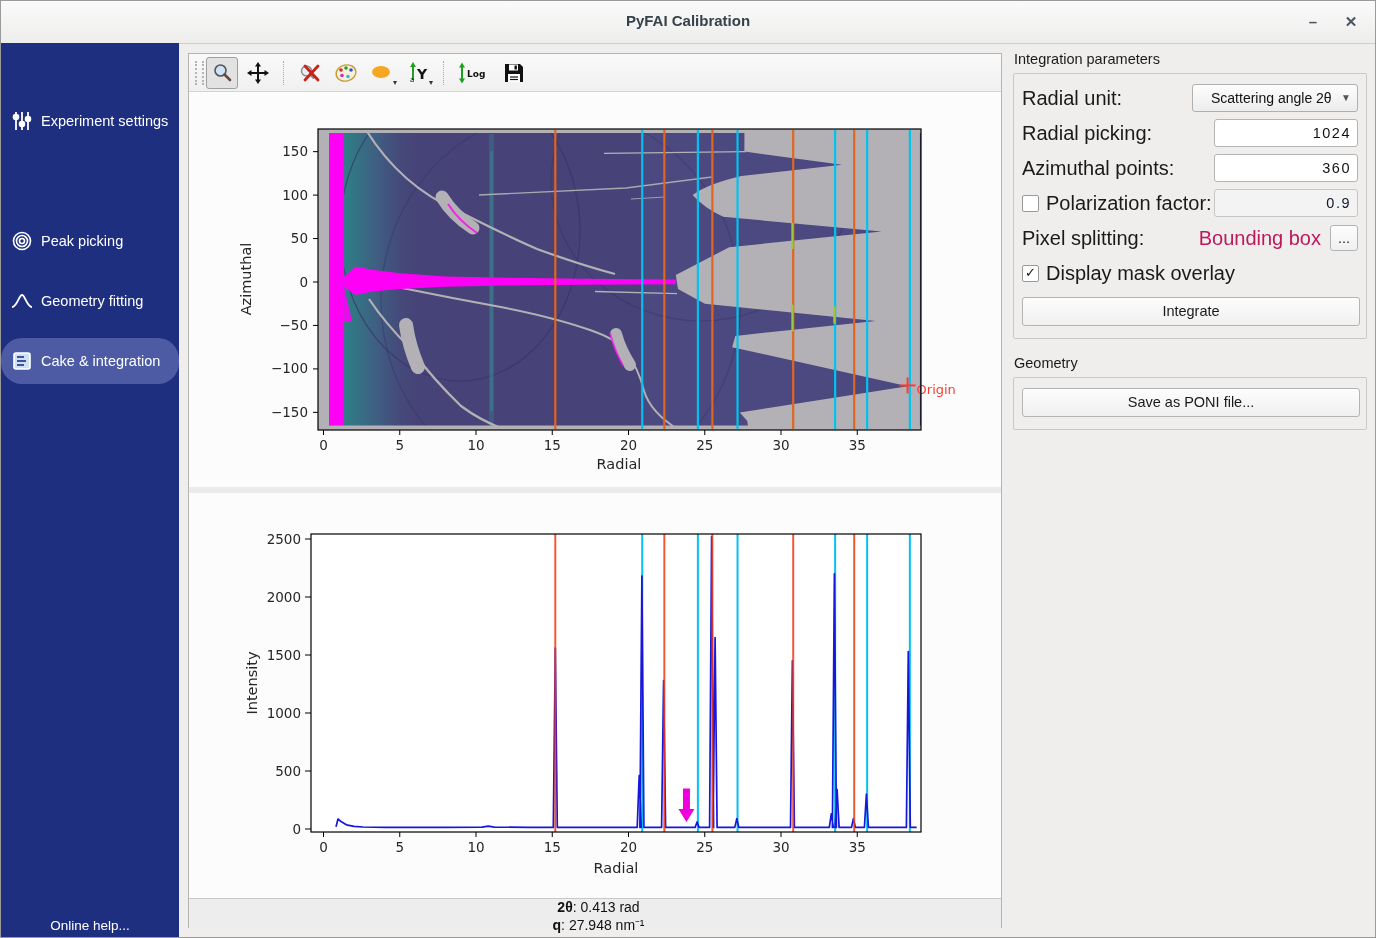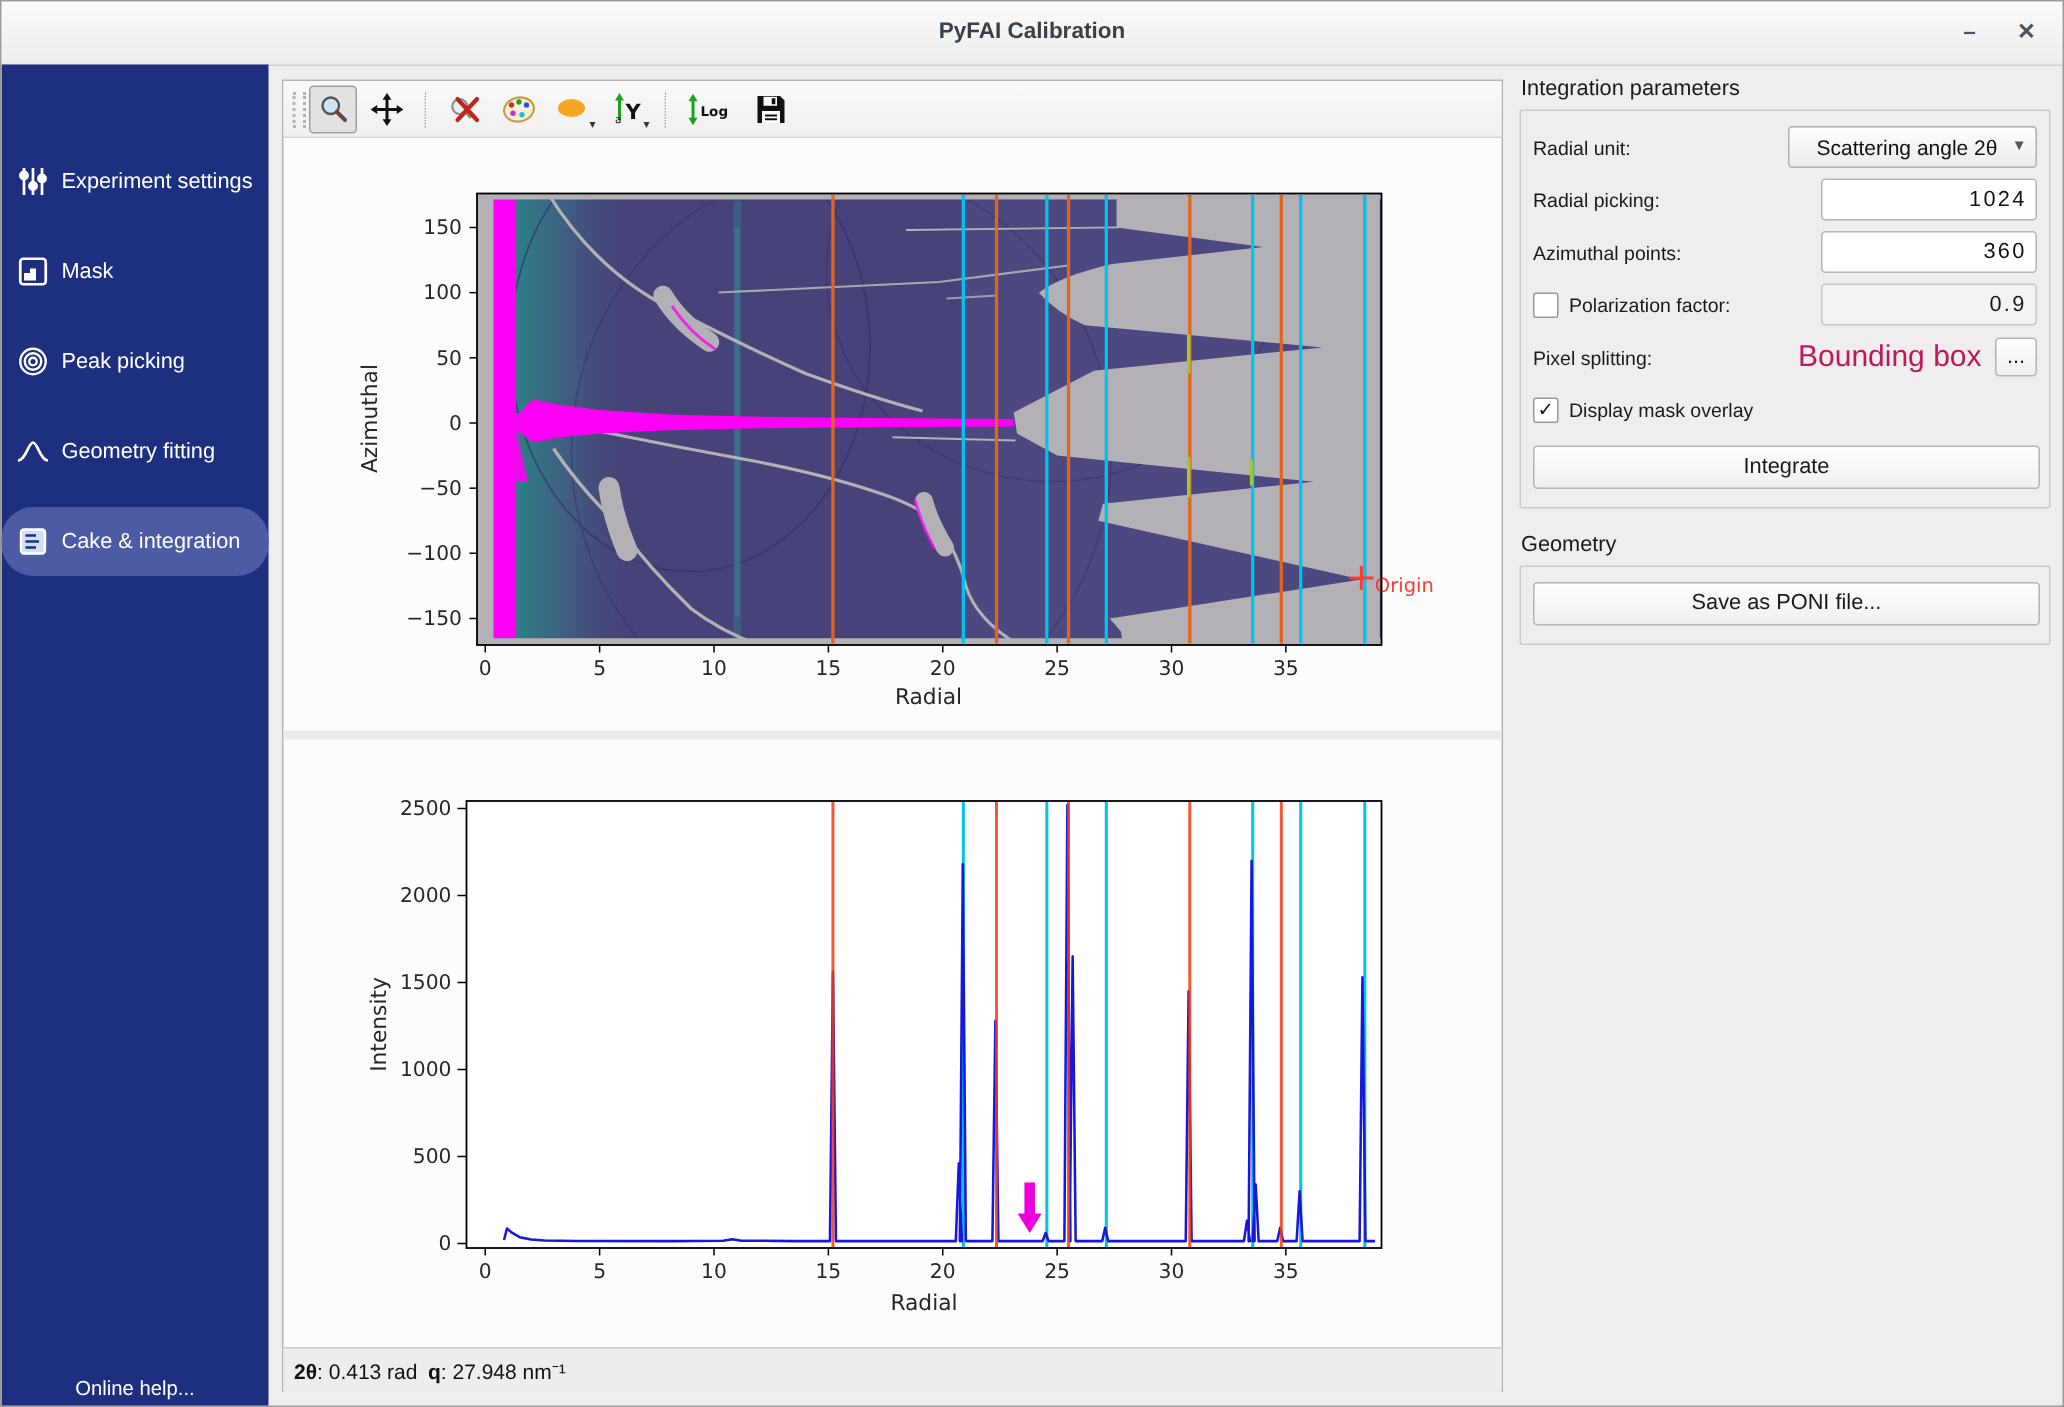--- a/index.html
+++ b/index.html
@@ -30,31 +30,31 @@
            background:linear-gradient(#f9f9f9,#f0f0f0);border-bottom:1px solid #d4d4d4;
            display:flex;align-items:center;}
   .grip{width:5px;height:24px;margin-left:6px;border-left:2px dotted #b3b3b3;border-right:2px dotted #b3b3b3;}
   .tsep{width:1px;height:24px;border-left:1px dotted #ababab;margin:0 7px;}
   .tbtn{width:30px;height:30px;margin:0 2px;border:1px solid transparent;border-radius:3px;
         display:flex;align-items:center;justify-content:center;position:relative;cursor:pointer;}
   .tbtn.checked{background:#e2e2e2;border-color:#9f9f9f;}
   .tbtn .caret{position:absolute;right:0px;bottom:1px;font-size:8px;color:#333;}
   .splitter{position:absolute;left:188px;top:486px;width:812px;height:6px;background:#ebebeb;}
   .statusbar{position:absolute;left:188px;top:897px;width:812px;height:29px;background:#ededed;
-             border-top:1px solid #c9c9c9;display:flex;align-items:center;font-size:14px;color:#111;}
+             border-top:1px solid #c9c9c9;display:flex;align-items:center;font-size:14px;color:#111;flex-direction:column;}
   .statusbar .pair{margin-left:7px;}
   .statusbar b{font-weight:bold;}
   .plot-svg{position:absolute;}
   
   .rpanel{position:absolute;left:1012px;top:50px;width:354px;}
   .gtitle{font-size:14.5px;color:#1a1a1a;margin:0 0 6px 1px;}
   .gbox{border:1px solid #c9c9c9;border-radius:2px;padding:10px 8px 12px 8px;background:transparent;
         margin-bottom:16px;}
   .frow{display:flex;align-items:center;height:28px;margin-bottom:7px;}
-  .frow .lbl{font-size:13px;color:#1a1a1a;flex:1;}
+  .frow .lbl{font-size:20px;color:#1a1a1a;flex:1;}
   .field{width:130px;height:26px;border:1px solid #b4b4b4;border-radius:3px;background:#fff;
          font-size:14.5px;letter-spacing:1.5px;text-align:right;padding:0 6px;line-height:26px;
          font-family:"Liberation Sans",sans-serif;color:#111;}
   .field.disabled{background:#f3f3f3;color:#0f172a;border-color:#c6c6c6;}
   .combo{width:128px;height:26px;border:1px solid #b0b0b0;border-radius:3px;
          background:linear-gradient(#fdfdfd,#ececec);font-size:14px;color:#111;
          padding:0 18px 0 18px;line-height:26px;white-space:nowrap;overflow:hidden;position:relative;cursor:pointer;}
   .combo .caret{position:absolute;right:6px;top:0px;font-size:10px;color:#555;}
   .chk{width:15px;height:15px;border:1px solid #999;border-radius:2px;background:#fff;flex:none;
        margin-right:7px;font-size:13px;line-height:14px;text-align:center;color:#111;cursor:pointer;}
@@ -83,29 +83,20 @@
         <line x1="5" y1="2" x2="5" y2="20"></line>
               <line x1="11" y1="2" x2="11" y2="20"></line>
               <line x1="17" y1="2" x2="17" y2="20"></line>
         <circle cx="5" cy="7" r="2.4"></circle>
               <circle cx="11" cy="14" r="2.4"></circle>
               <circle cx="17" cy="9" r="2.4"></circle>
             </g>
           </svg>
       </span>
       <span>Experiment settings</span>
-    </div>
-    <div class="side-item" style="top:115px">
-      <span class="sicon">
-        <svg width="22" height="22" viewBox="0 0 22 22">
-            <rect x="2.5" y="2.5" width="17" height="17" rx="2" fill="none" stroke="#fff" stroke-width="1.8"></rect>
-            <path d="M5,17 L5,12 L9,12 L9,9 L13,9 L13,17 Z" fill="#fff"></path>
-          </svg>
-      </span>
-      <span>Mask</span>
     </div>
     <div class="side-item" style="top:175px">
       <span class="sicon">
         <svg width="22" height="22" viewBox="0 0 22 22">
             <g fill="none" stroke="#fff">
         <circle cx="11" cy="11" r="8.5" stroke-width="1.6"></circle>
               <circle cx="11" cy="11" r="5.5" stroke-width="1.6"></circle>
         <circle cx="11" cy="11" r="2.5" stroke-width="1.6"></circle>
             </g>
           </svg>

